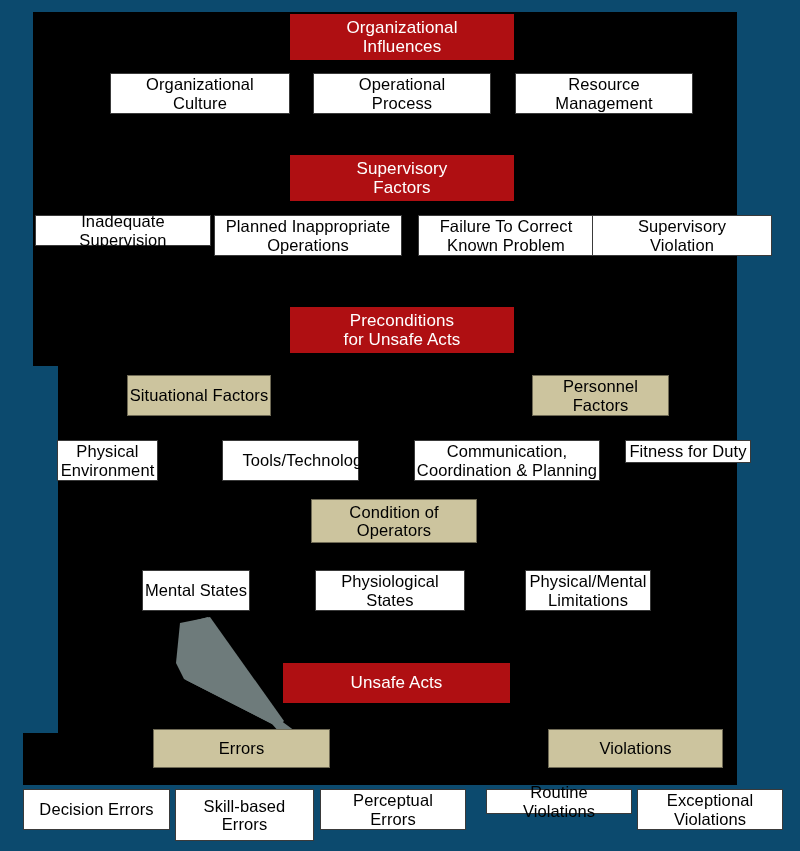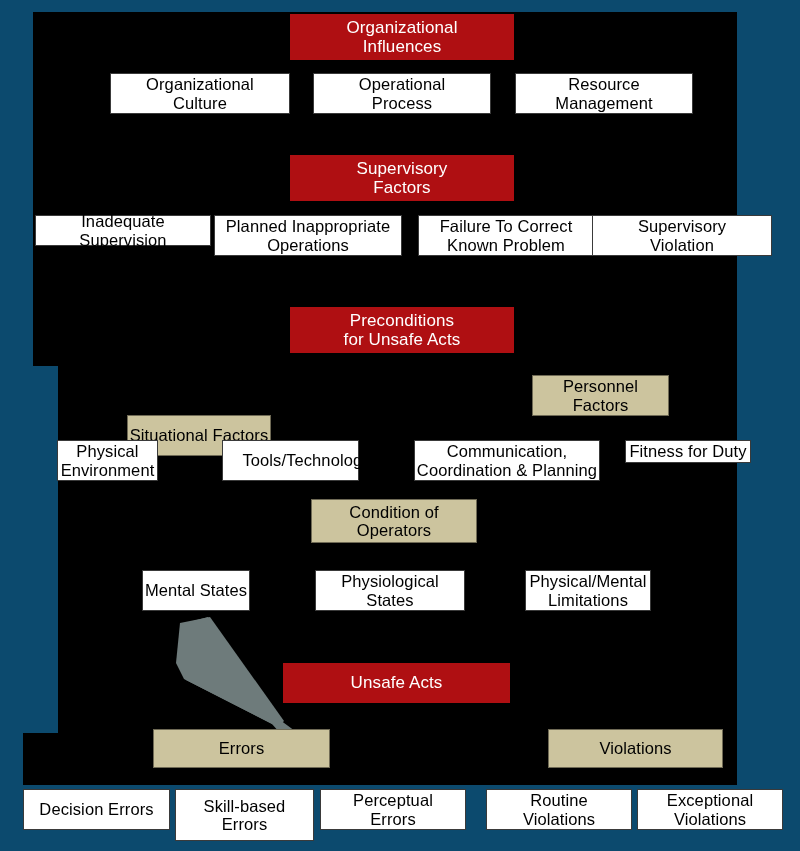--- a/index.html
+++ b/index.html
@@ -77,21 +77,21 @@
   <div class="box white" style="left:214px; top:215px; width:188px; height:41px;">Planned Inappropriate
 Operations</div>
   <div class="box white" style="left:406px; top:215px; width:176px; height:41px;margin-left:12px;">Failure To Correct
 Known Problem</div>
   <div class="box white" style="left:592px; top:215px; width:180px; height:41px;">Supervisory
 Violation</div>
 
   <div class="box red" style="left:290px; top:307px; width:224px; height:46px;">Preconditions
 for Unsafe Acts</div>
 
-  <div class="box tan" style="left:127px; top:375px; width:144px; height:41px;margin-top:40px;">Situational Factors</div>
+  <div class="box tan" style="left:127px; top:375px; width:144px; height:41px;">Situational Factors</div>
   <div class="box tan" style="left:532px; top:375px; width:137px; height:41px;">Personnel Factors</div>
 
   <div class="box white" style="left:57px; top:440px; width:101px; height:41px;">Physical
 Environment</div>
   <div class="box white" style="left:222px; top:440px; width:137px; height:41px;padding-left:32px;">Tools/Technology</div>
   <div class="box white" style="left:414px; top:440px; width:186px; height:41px;">Communication,
 Coordination &amp; Planning</div>
   <div class="box white" style="left:625px; top:440px; width:126px; height:23px;">Fitness for Duty</div>
 
   <div class="box tan" style="left:311px; top:499px; width:166px; height:44px;">Condition of
@@ -112,18 +112,18 @@
   <div class="box red" style="left:283px; top:663px; width:227px; height:40px;">Unsafe Acts</div>
 
   <div class="box tan" style="left:153px; top:729px; width:177px; height:39px;">Errors</div>
   <div class="box tan" style="left:548px; top:729px; width:175px; height:39px;">Violations</div>
 
   <div class="box white" style="left:23px; top:789px; width:147px; height:41px;text-align:right;">Decision Errors</div>
   <div class="box white" style="left:175px; top:789px; width:139px; height:52px;">Skill-based
 Errors</div>
   <div class="box white" style="left:320px; top:789px; width:146px; height:41px;">Perceptual
 Errors</div>
-  <div class="box white" style="left:486px; top:789px; width:146px; height:41px;">Routine
+  <div class="box white" style="left:486px; top:789px; width:146px; height:25px;">Routine
 Violations</div>
   <div class="box white" style="left:637px; top:789px; width:146px; height:41px;">Exceptional
 Violations</div>
 
 </div>
 
 </body></html>

